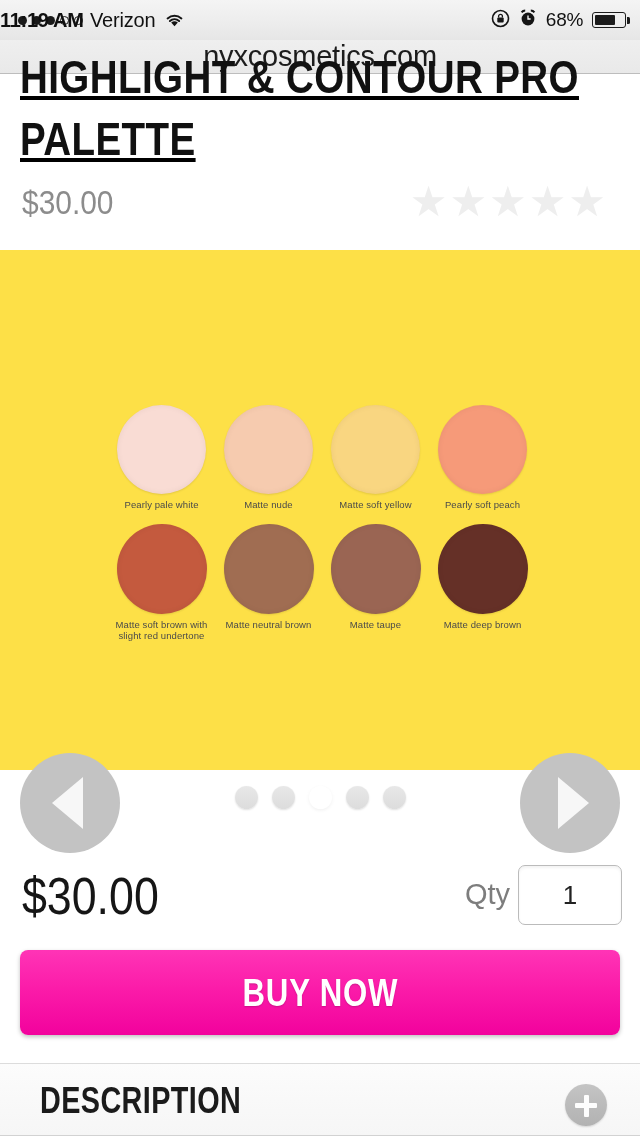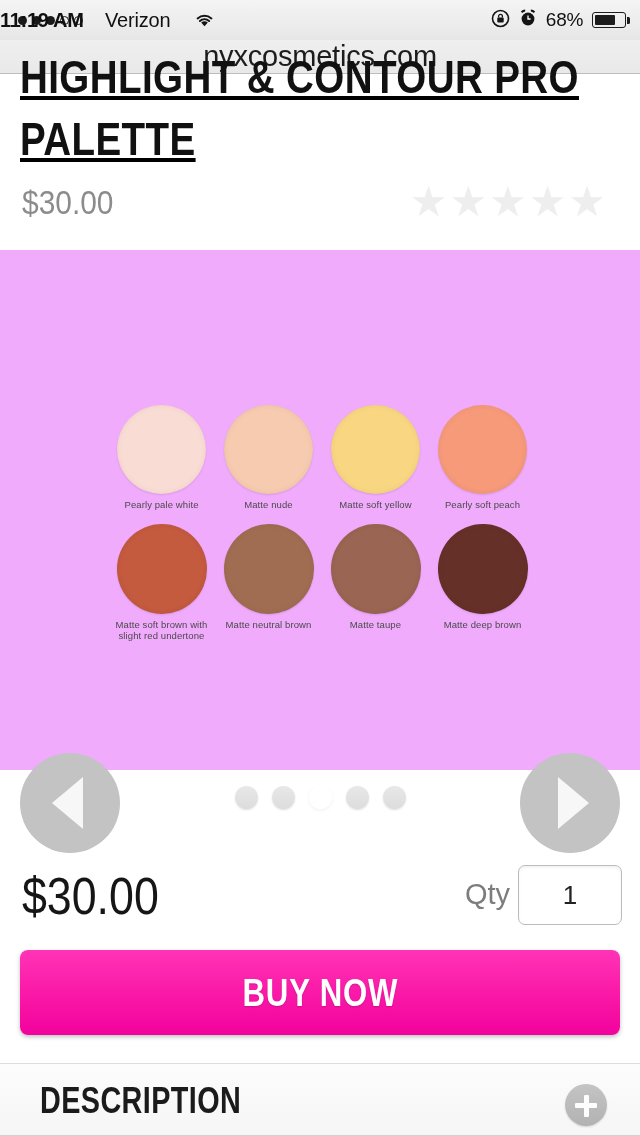--- a/index.html
+++ b/index.html
@@ -10,21 +10,21 @@
     overflow:hidden;
   }
   #screen { position:relative; width:640px; height:1136px; overflow:hidden; background:#fff; }
 
   
   .statusbar{
     position:absolute; left:0; top:0; width:640px; height:40px;
     background:linear-gradient(to bottom,#f4f4f4 0%,#ededed 55%,#e6e6e6 100%);
     display:flex; align-items:center;
   }
-  .sb-left{ position:absolute; left:18px; top:0; height:40px; display:flex; align-items:center; gap:22px; }
+  .sb-left{ position:absolute; left:18px; top:0; height:40px; display:flex; align-items:center; gap:7px; }
   .dots{ display:flex; align-items:center; gap:5px; }
   .dot{ width:9px; height:9px; border-radius:50%; background:#1a1a1a; }
   .dot.empty{ background:transparent; border:1.5px solid #1a1a1a; width:9px; height:9px; }
   .carrier{ font-size:20px; color:#111; letter-spacing:-0.2px; }
   .wifi{ position:relative; width:19px; height:14px; margin-left:3px; }
   .sb-center{ position:absolute; left:0; width:640px; text-align:left; top:0; height:40px;
     line-height:40px; font-size:20px; font-weight:bold; color:#101010; letter-spacing:-0.3px;}
   .sb-right{ position:absolute; right:14px; top:0; height:40px; display:flex; align-items:center; gap:9px; }
   .batt-pct{ font-size:19px; color:#111; letter-spacing:-0.3px;}
   .batt{ position:relative; width:34px; height:16px; border:1.6px solid #1c1c1c; border-radius:3px; }
@@ -54,21 +54,21 @@
   .price-row{ position:absolute; left:22px; top:183px; width:596px; height:46px; }
   .price-small{
     font-family:"Liberation Sans Narrow","Liberation Sans",sans-serif;
     font-size:34px; color:#8c8c8c; letter-spacing:0px; transform:scaleX(0.88);
     transform-origin:left top; display:inline-block;
   }
   .stars{ position:absolute; right:12px; top:-2px; display:flex; gap:2px; }
   .star{ font-size:42px; color:#eeeeee; line-height:42px; }
 
   
-  .carousel{ position:absolute; left:0; top:250px; width:640px; height:520px; background:#f0abfc; }
+  .carousel{ position:absolute; left:0; top:250px; width:640px; height:520px; background:#fde047; }
   .swatch-grid{ position:absolute; left:108px; top:155px; width:430px; }
   .sw-row{ display:flex; }
   .sw-cell{ width:107px; text-align:center; }
   .sw-circle{ width:89px; height:89px; border-radius:50%; margin:0 auto;
      box-shadow:inset 0 0 6px rgba(0,0,0,0.06), 0 1px 2px rgba(0,0,0,0.10); }
   .sw-circle.r2{ width:90px; height:90px; }
   .sw-label{ font-size:9.5px; color:#4a4a4a; line-height:11px; margin-top:5px;
      letter-spacing:0.1px; }
   .sw-row2{ margin-top:14px; }
 

